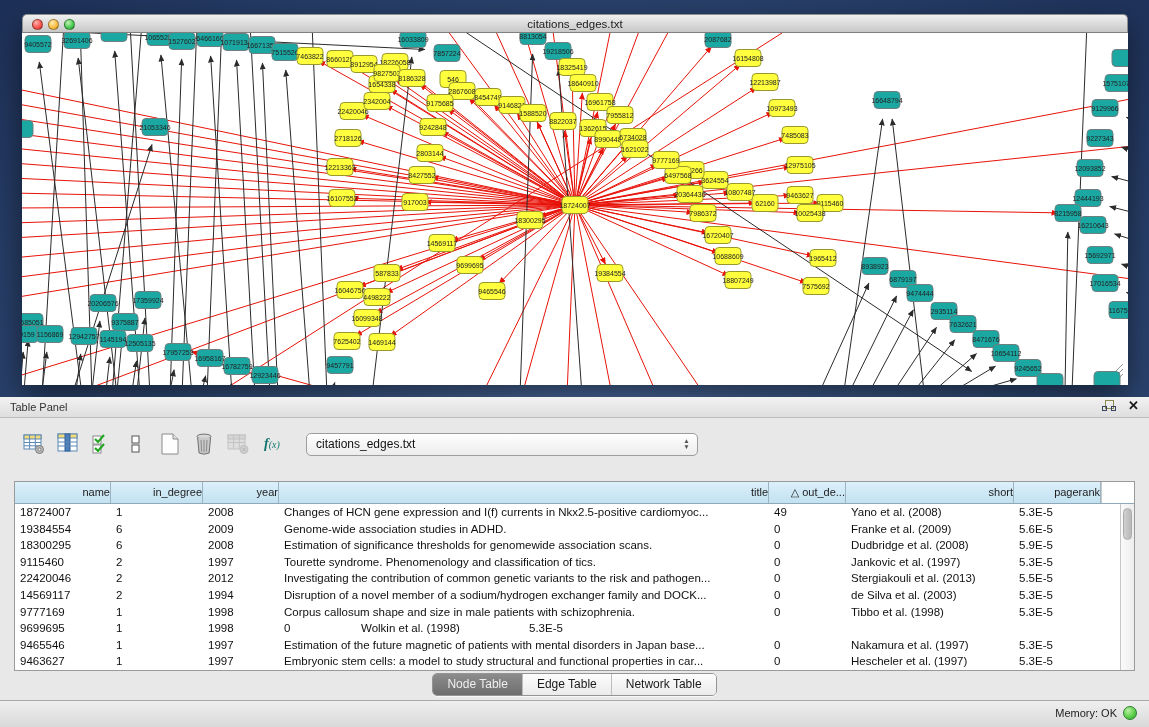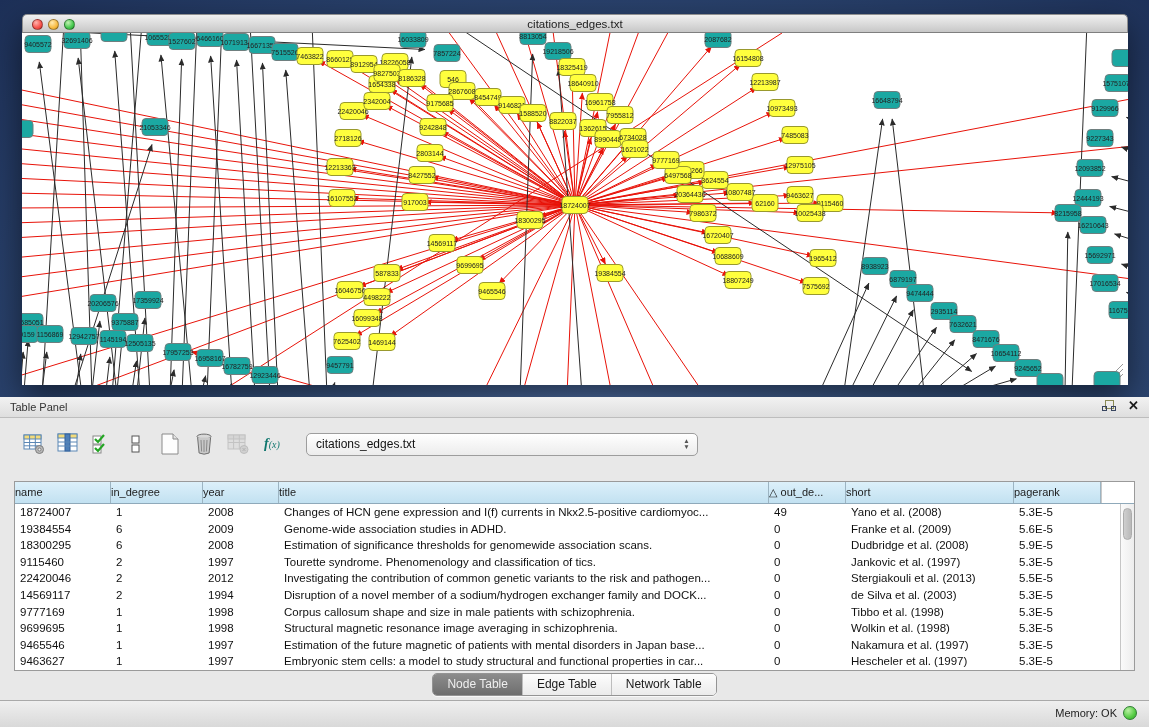--- a/index.html
+++ b/index.html
@@ -43,21 +43,21 @@
   .combo { margin-left:14px; width:392px; height:23px; border:1px solid #9d9d9d; border-radius:5px;
     background:linear-gradient(#ffffff,#ececec); position:relative; font-size:12px; color:#111;
     line-height:21px; padding-left:9px; }
   .combo .step { position:absolute; right:4px; top:2px; width:13px; height:17px; display:flex; flex-direction:column;
     align-items:center; justify-content:center; color:#555; }
   .combo .step span { font-size:6.5px; line-height:6px; }
 
   .tablewrap { position:absolute; left:14px; top:84px; width:1121px; height:190px;
     border:1px solid #9a9a9a; background:#fff; overflow:hidden; }
   .thead { display:flex; height:22px; background:linear-gradient(#dcf0fa,#c2e1f1); border-bottom:1px solid #8fa9ba; }
-  .hcell { font-size:11px; color:#1c1c1c; text-align:left; line-height:21px; border-right:1px solid #9cb4c2;
+  .hcell { font-size:11px; color:#1c1c1c; text-align:right; line-height:21px; border-right:1px solid #9cb4c2;
     overflow:hidden; white-space:nowrap; }
   .hfill { flex:1; background:#fff; border-left:1px solid #c9c9c9; }
   .tbody { position:relative; }
   .trow { display:flex; height:16.6px; }
   .cell { font-size:11.5px; color:#101010; line-height:16.5px; padding-left:5px; overflow:hidden;
     white-space:nowrap; text-overflow:clip; }
   .c0{width:96px}.c1{width:92px}.c2{width:76px}.c3{width:490px}.c4{width:77px}.c5{width:168px}.c6{width:87px}
   .vscroll { position:absolute; right:0; top:22px; bottom:0; width:14px; background:linear-gradient(90deg,#fafafa,#ededed);
     border-left:1px solid #c6c6c6; }
   .vthumb { position:absolute; left:2px; top:4px; width:9px; height:32px; border-radius:5px;
@@ -884,21 +884,20 @@
           <div class="cell c2">1998</div>
           <div class="cell c3">Corpus callosum shape and size in male patients with schizophrenia.</div>
           <div class="cell c4">0</div>
           <div class="cell c5">Tibbo et al. (1998)</div>
           <div class="cell c6">5.3E-5</div>
         </div>
         <div class="trow">
           <div class="cell c0">9699695</div>
           <div class="cell c1">1</div>
           <div class="cell c2">1998</div>
-          <div class="cell c3">Structural magnetic resonance image averaging in schizophrenia.</div>
           <div class="cell c4">0</div>
           <div class="cell c5">Wolkin et al. (1998)</div>
           <div class="cell c6">5.3E-5</div>
         </div>
         <div class="trow">
           <div class="cell c0">9465546</div>
           <div class="cell c1">1</div>
           <div class="cell c2">1997</div>
           <div class="cell c3">Estimation of the future magnetic of patients with mental disorders in Japan base...</div>
           <div class="cell c4">0</div>

